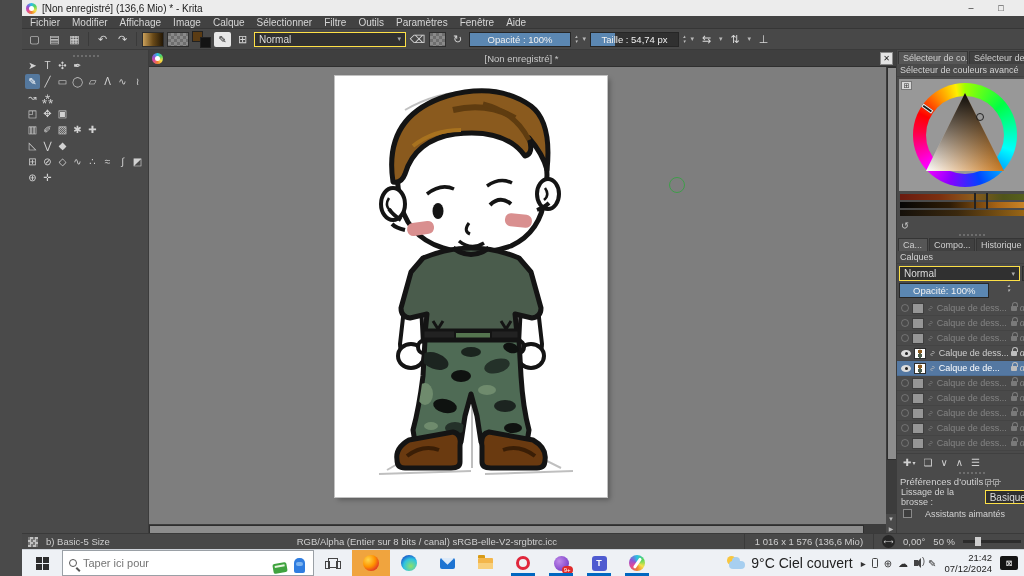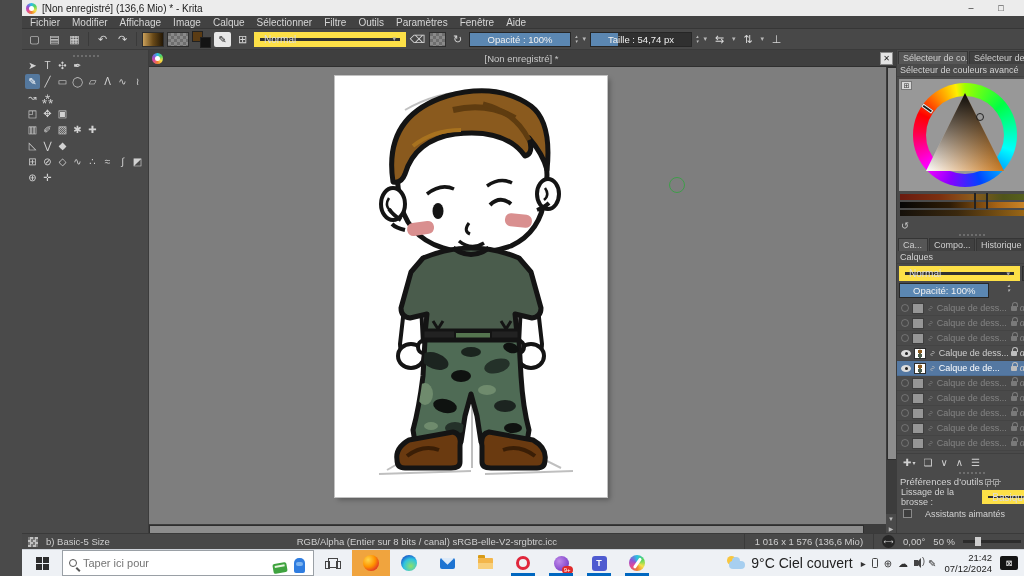--- a/index.html
+++ b/index.html
@@ -32,21 +32,21 @@
             color:#d8d8d8; font-size:11px; border-radius:2px; }
   .tb-sep { width:1px; height:14px; background:#3a3a3a; margin:0 2px; }
   .swatch { width:22px; height:15px; border:1px solid #2e2e2e; }
   .swatch.grad { background:linear-gradient(90deg,#caa05a,#6a4a18,#241806); }
   .swatch.pat  { background:conic-gradient(#8a8a8a 25%,#6e6e6e 0 50%,#8a8a8a 0 75%,#6e6e6e 0); background-size:6px 6px; }
   .fgbg { width:19px; height:17px; position:relative; }
   .fgbg .fg { position:absolute; left:0; top:0; width:11px; height:11px; background:#5b3c14; border:1px solid #222; }
   .fgbg .bg { position:absolute; right:0; bottom:0; width:11px; height:11px; background:#141414; border:1px solid #222; }
   .brush-ed { width:17px; height:15px; background:#e8e8e8; border-radius:2px; color:#222;
               display:flex; align-items:center; justify-content:center; font-size:10px; }
-  .dropdown { height:15px; background:#303030; border:6px solid #fde047; color:#dcdcdc;
+  .dropdown { height:15px; background:#303030; border:1px solid #fde047; color:#dcdcdc;
               font-size:10px; display:flex; align-items:center; padding:0 4px; }
   .dropdown .caret { margin-left:auto; font-size:7px; color:#aaa; }
   .blend-dd { width:152px; }
   .slider { height:15px; background:#303030; border:1px solid #262626; position:relative;
             font-size:9.5px; color:#f0f0f0; }
   .slider .fill { position:absolute; left:0; top:0; bottom:0; background:#5b87b2; }
   .slider .lbl { position:absolute; inset:0; display:flex; align-items:center; justify-content:center; }
   .spin { display:flex; flex-direction:column; justify-content:center; color:#b8b8b8;
           font-size:5px; line-height:5px; padding:0 1px; }
   .mini-caret { font-size:7px; color:#b8b8b8; padding:0 1px; }
@@ -310,21 +310,21 @@
     <span class="tb-btn">↻</span>
     <div class="slider" style="width:102px">
       <span class="fill" id="op-fill" style="width: 100%;"></span>
       <span class="lbl">Opacité : 100%</span>
     </div>
     <span class="spin">
         <i>▴</i>
         <i>▾</i>
       </span>
     <span class="mini-caret">▾</span>
-    <div class="slider" style="width:102px">
+    <div class="slider" style="width:89px">
       <span class="fill" id="sz-fill" style="width: 27%;"></span>
       <span class="lbl">Taille :  54,74 px</span>
     </div>
     <span class="spin">
         <i>▴</i>
         <i>▾</i>
       </span>
     <span class="mini-caret">▾</span>
     <span class="tb-btn">⇆</span>
     <span class="mini-caret">▾</span>

